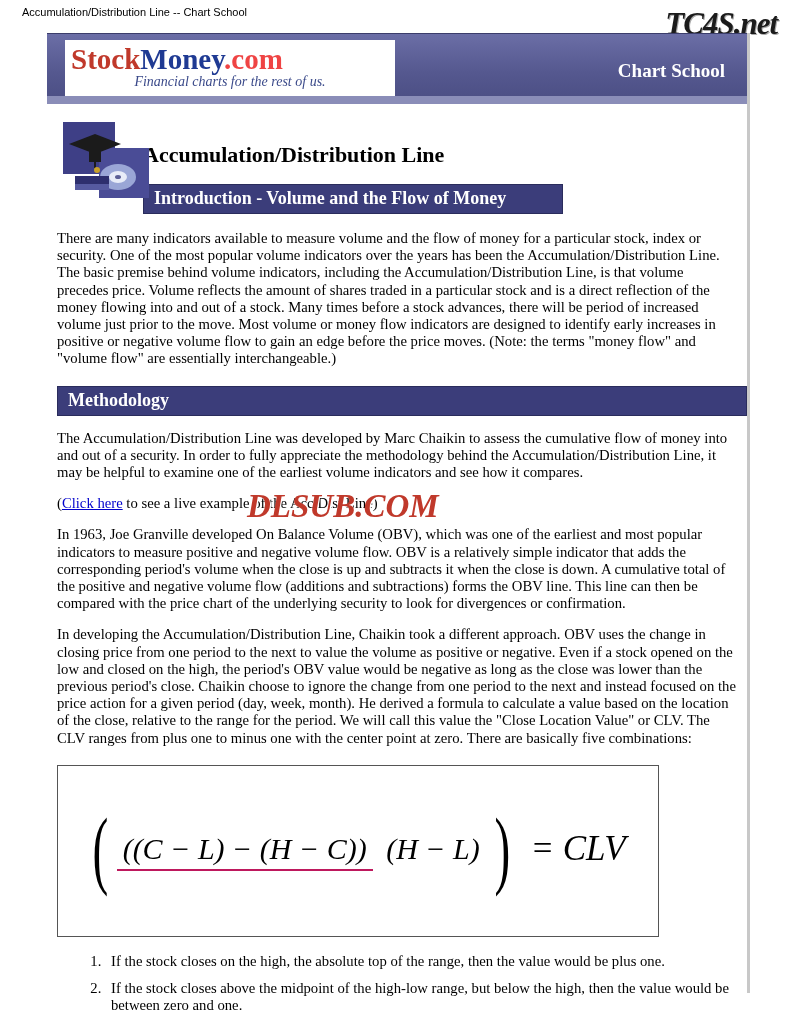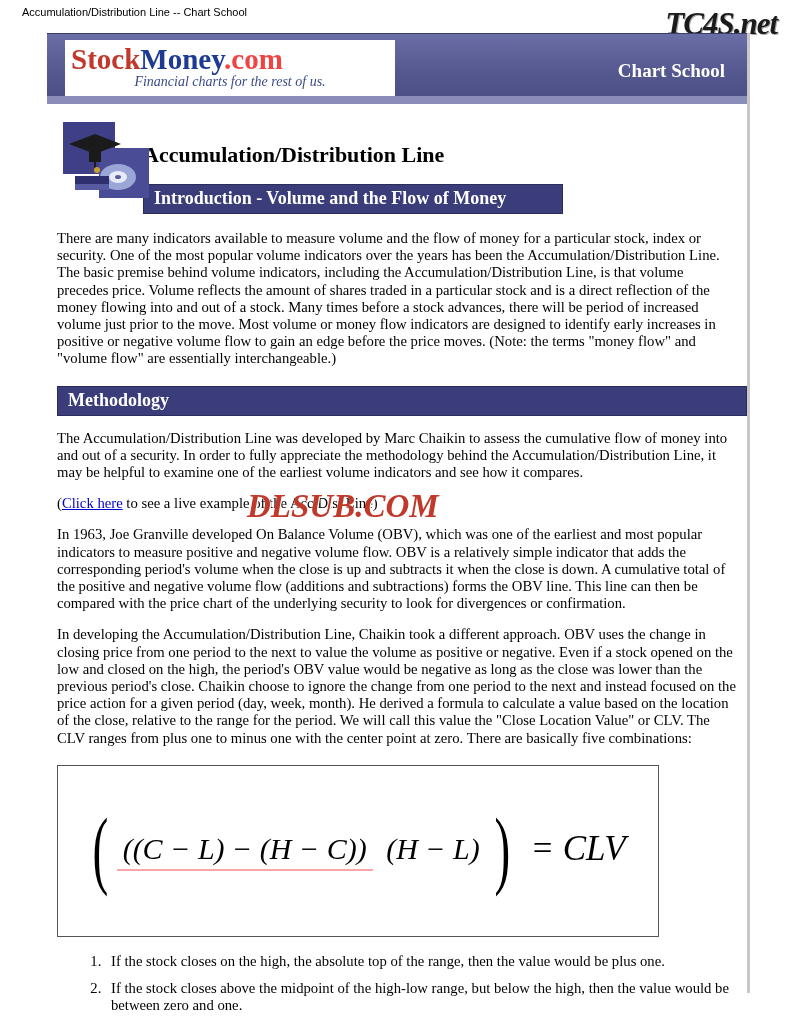--- a/index.html
+++ b/index.html
@@ -220,21 +220,21 @@
     display: inline-block;
   }
   .frac {
     display: inline-block;
     text-align: center;
     vertical-align: middle;
     margin: 0 2px;
   }
   .frac .num {
     padding: 0 6px 4px 6px;
-    border-bottom: 2px solid #fca5a5;
+    border-bottom: 2px solid #be185d;
     white-space: nowrap;
   }
   .frac .den {
     padding: 4px 6px 0 6px;
     white-space: nowrap;
   }
   .eq-clv {
     margin-left: 14px;
     font-size: 35px;
     font-style: italic;

